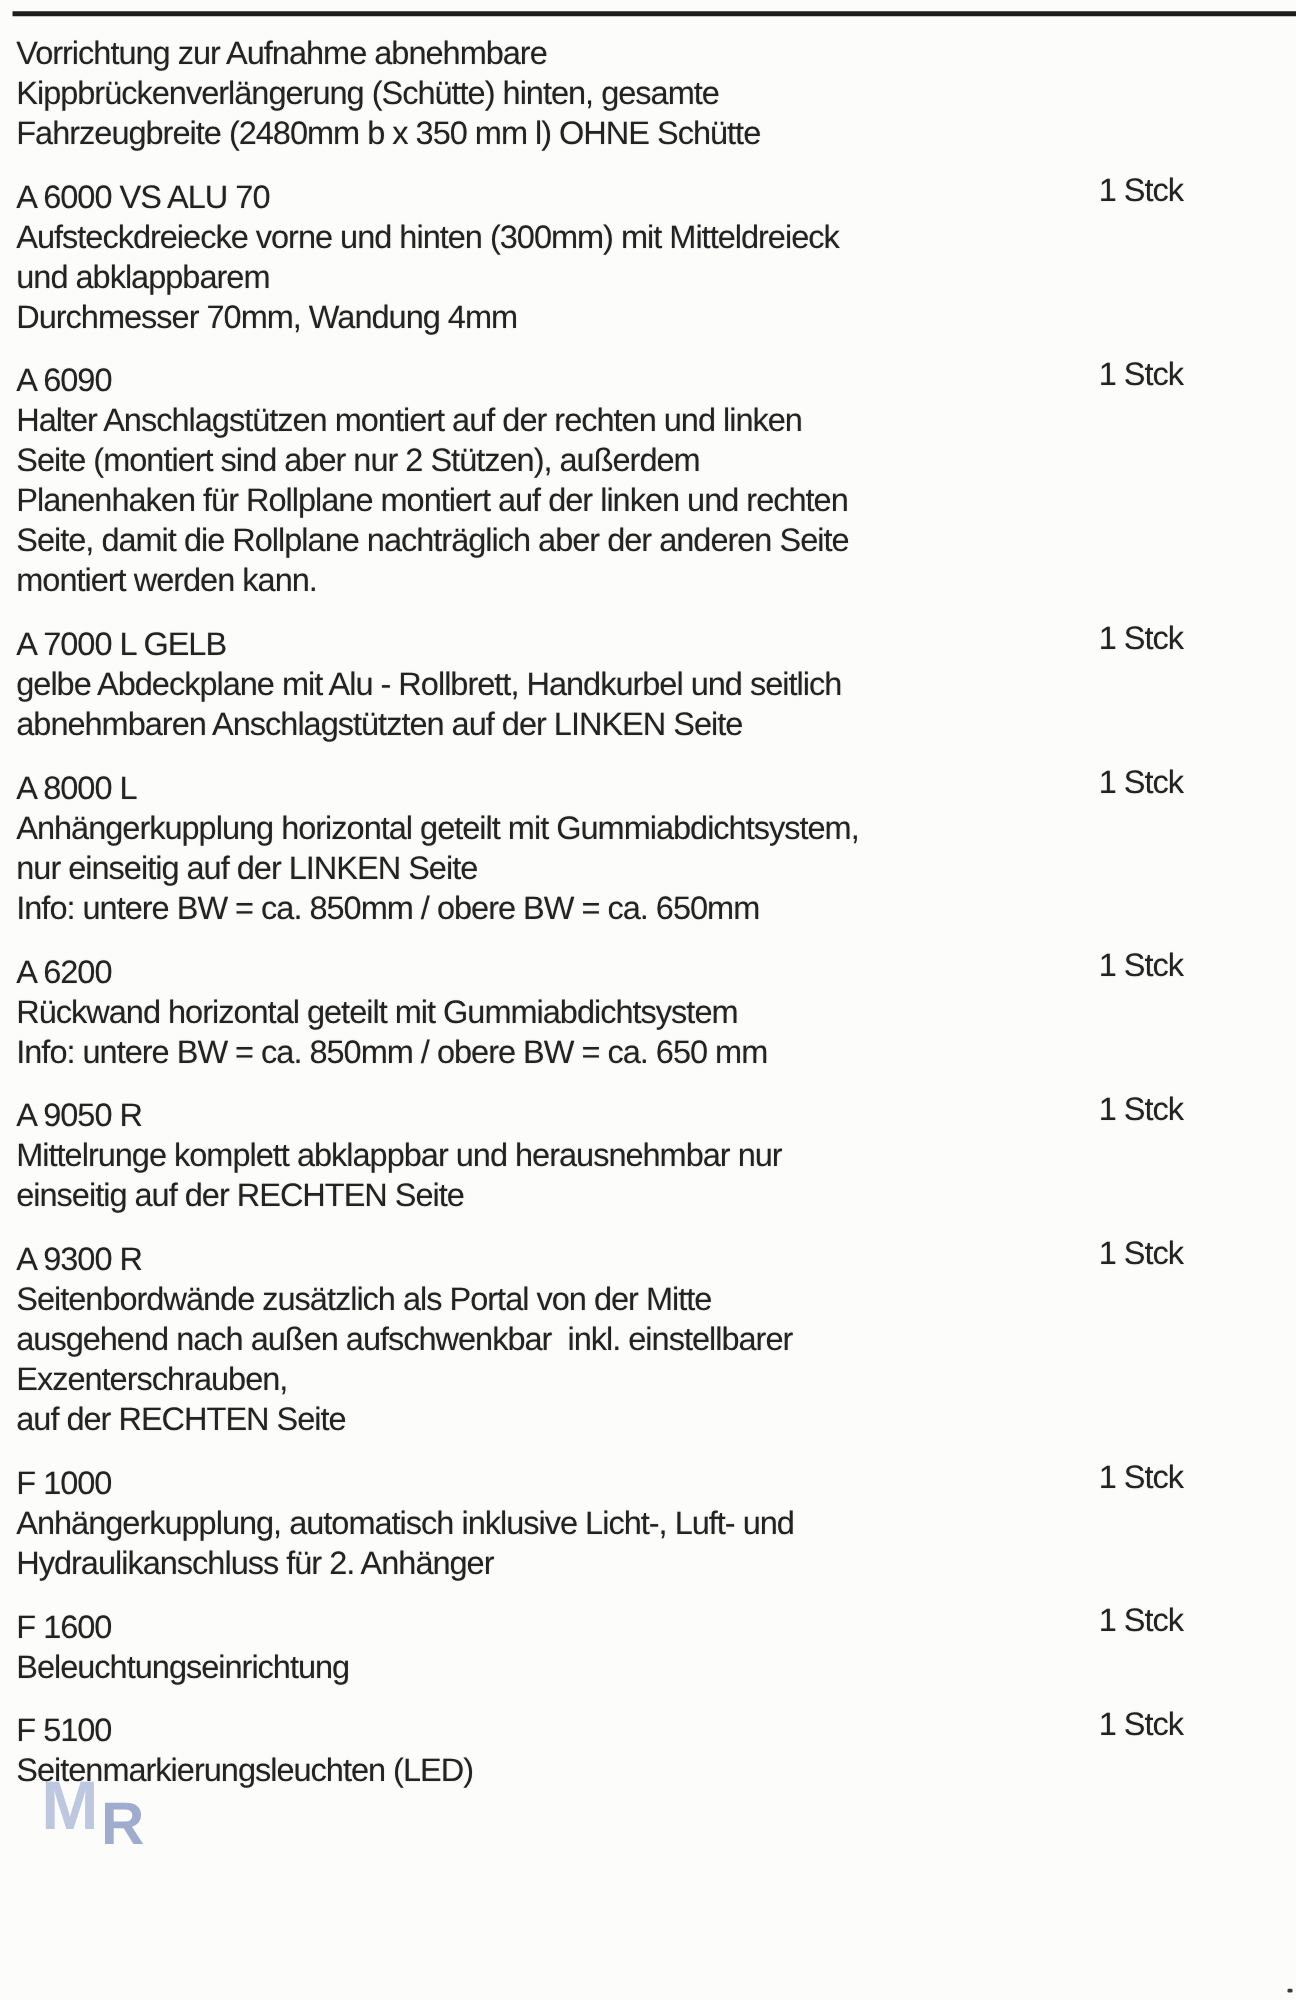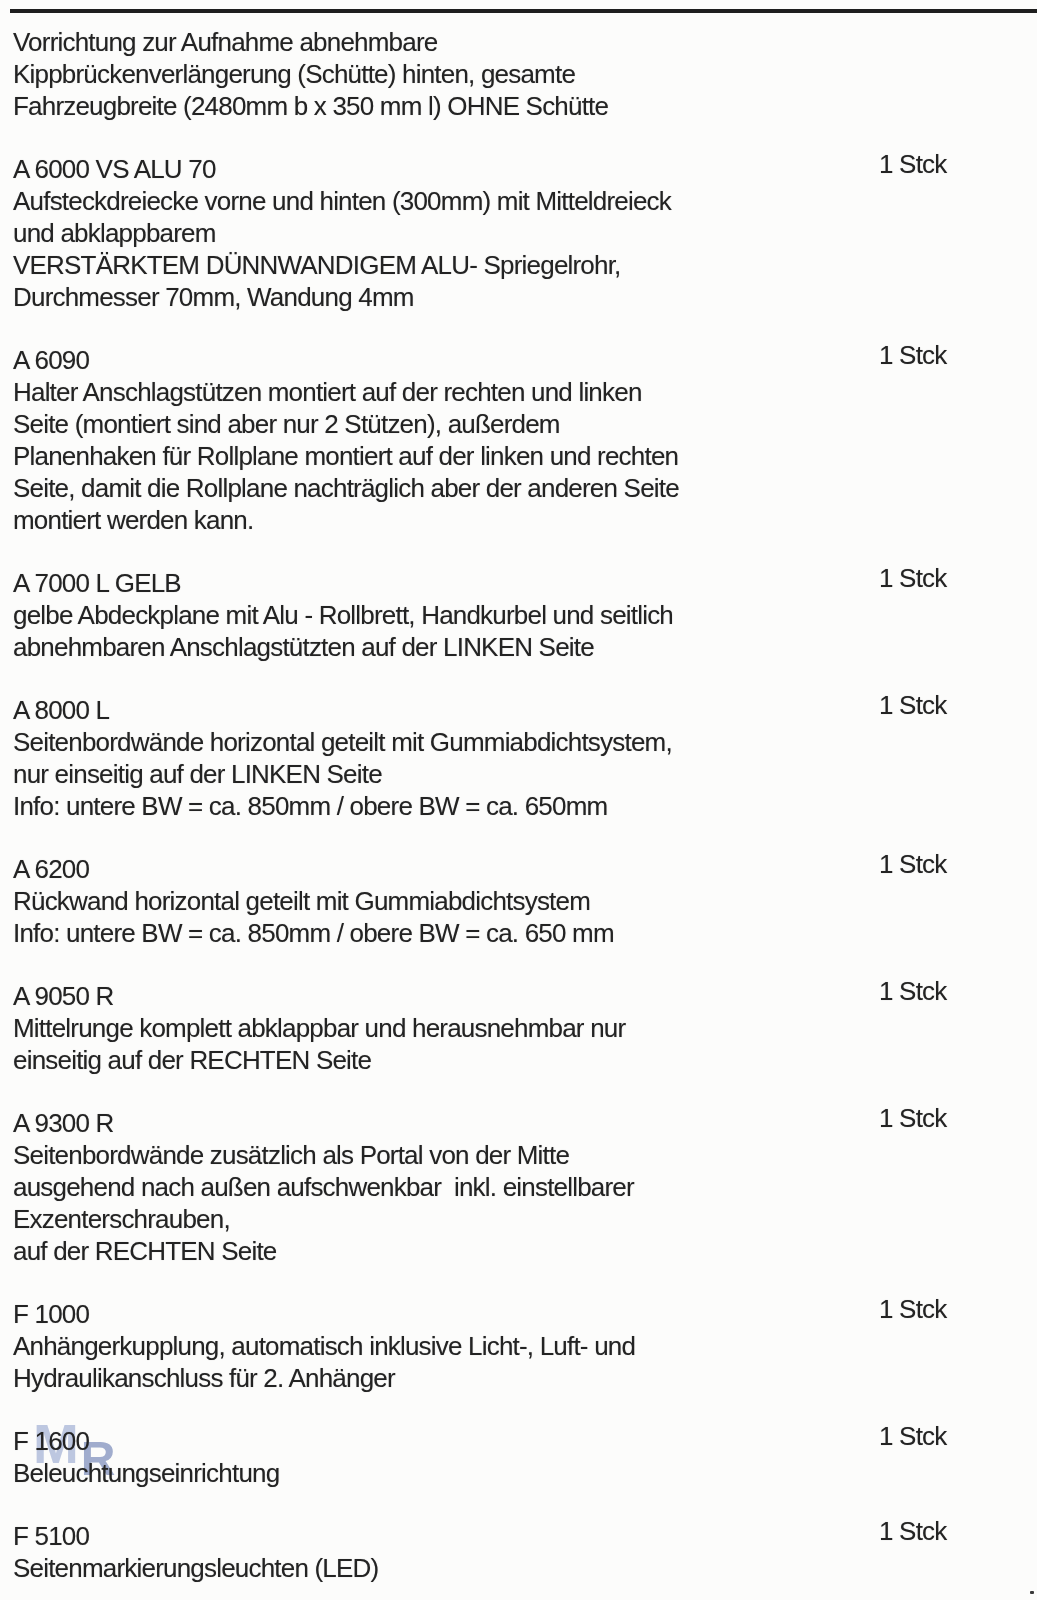--- a/index.html
+++ b/index.html
@@ -17,21 +17,21 @@
     box-sizing:border-box;padding:8px 0 0 13px;
     font-size:26px;line-height:32px;letter-spacing:-0.8px;
     color:var(--text);
     text-shadow:0 0 1px rgba(20,20,20,.28);
   }
   .content{position:relative;z-index:1;}
   .thead{position:relative;height:32px;}
   .col-menge{position:absolute;left:842px;top:-2px;}
   .rule{height:4px;background:var(--rule);margin-left:-3px;margin-top:1px;}
   .items{padding-top:13px;}
-  .item + .item{margin-top:31px;}
+  .item + .item{margin-top:19px;}
   .head{position:relative;}
   .qty{position:absolute;left:866px;top:-5px;text-align:center;}
   .line{white-space:pre;}
   .watermark{
     position:absolute;left:33px;top:1428px;z-index:0;
     font-weight:bold;letter-spacing:0;
     text-shadow:none;
   }
   .wm-m{font-size:55px;color:var(--wm-m);}
   .wm-r{font-size:48px;color:var(--wm-r);position:relative;top:12px;margin-left:2px;}
@@ -61,21 +61,20 @@
   </section>
 
   <section class="item">
     <div class="head">
       <span class="code">A 6000 VS ALU 70</span>
       <span class="qty">1 Stck</span>
     </div>
     <div class="lines">
             <div class="line">Aufsteckdreiecke vorne und hinten (300mm) mit Mitteldreieck</div>
             <div class="line">und abklappbarem</div>
-            <div class="line">VERSTÄRKTEM DÜNNWANDIGEM ALU- Spriegelrohr,</div>
             <div class="line">Durchmesser 70mm, Wandung 4mm</div>
           </div>
   </section>
 
   <section class="item">
     <div class="head">
       <span class="code">A 6090</span>
       <span class="qty">1 Stck</span>
     </div>
     <div class="lines">
@@ -97,21 +96,21 @@
             <div class="line">abnehmbaren Anschlagstützten auf der LINKEN Seite</div>
           </div>
   </section>
 
   <section class="item">
     <div class="head">
       <span class="code">A 8000 L</span>
       <span class="qty">1 Stck</span>
     </div>
     <div class="lines">
-            <div class="line">Seitenbordwände horizontal geteilt mit Gummiabdichtsystem,</div>
+            <div class="line">Anhängerkupplung horizontal geteilt mit Gummiabdichtsystem,</div>
             <div class="line">nur einseitig auf der LINKEN Seite</div>
             <div class="line">Info: untere BW = ca. 850mm / obere BW = ca. 650mm</div>
           </div>
   </section>
 
   <section class="item">
     <div class="head">
       <span class="code">A 6200</span>
       <span class="qty">1 Stck</span>
     </div>

